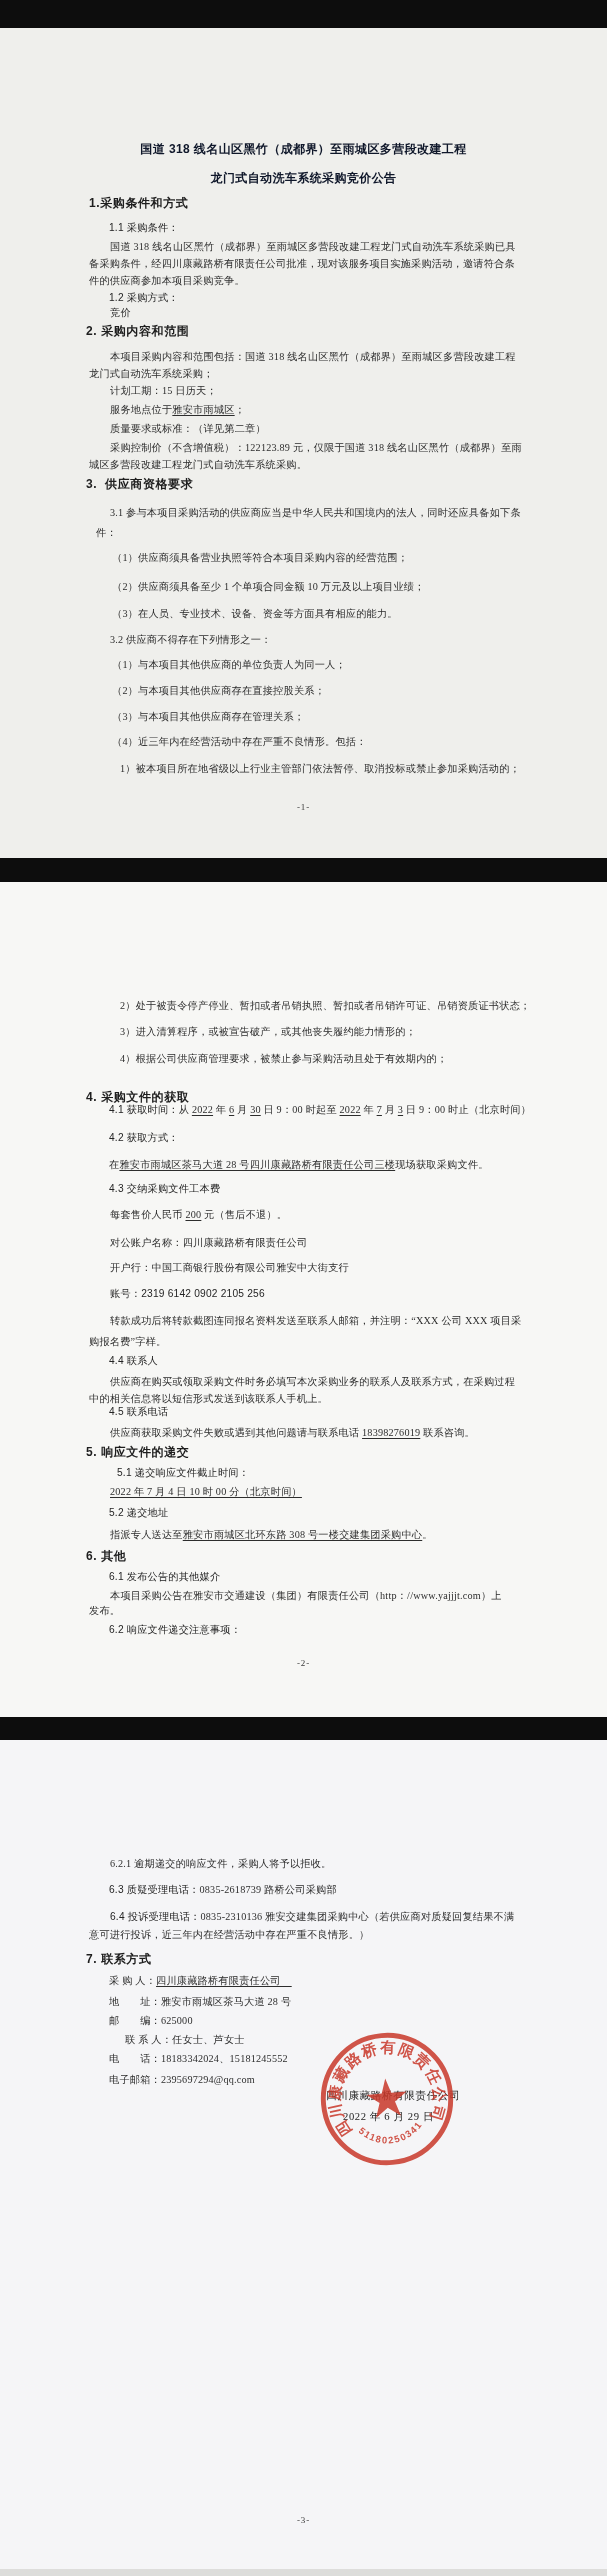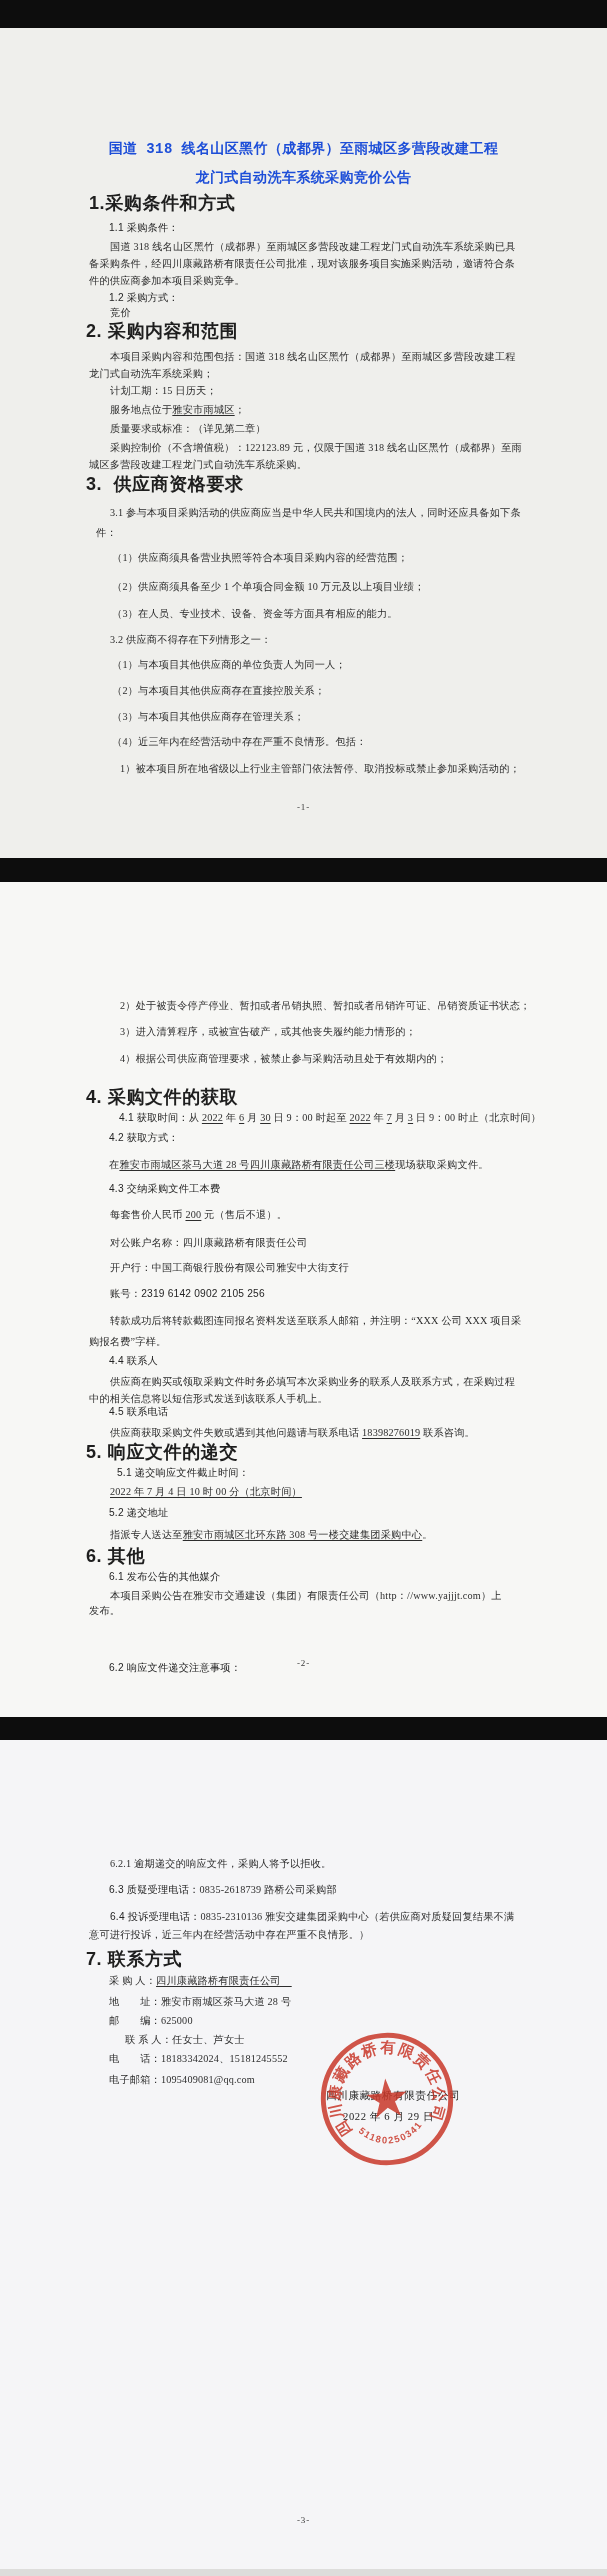--- a/index.html
+++ b/index.html
@@ -1,23 +1,23 @@
 <!DOCTYPE html>
 <html style="font-size:12px"><head>
 <meta charset="utf-8">
 <style>
   html,body{margin:0;padding:0;background:#e9e9e7;}
   .screen{position:relative;width:607px;height:2576px;background:#e6e6e4;overflow:hidden;
           font-family:"Liberation Serif","DejaVu Serif",serif;}
   .band{position:absolute;left:0;width:100%;background:#0d0d0d;}
   .page{position:absolute;left:0;width:100%;}
   .ln{position:absolute;white-space:pre;font-size:10.2px;color:#2d2d2d;letter-spacing:0.2px;line-height:12px;}
-  .t1{left:0;width:100%;text-align:center;font-family:Liberation Mono, monospace;
-      font-weight:700;font-size:14px;color:#1d4ed8;letter-spacing:0.4px;}
-  .h{font-family:"Liberation Sans","DejaVu Sans",sans-serif;font-weight:700;font-size:18px;
+  .t1{left:0;width:100%;text-align:center;font-family:Liberation Sans, sans-serif;
+      font-weight:700;font-size:12px;color:#0f172a;letter-spacing:0.4px;}
+  .h{font-family:"Liberation Sans","DejaVu Sans",sans-serif;font-weight:700;font-size:12px;
      color:#1e1e1e;letter-spacing:0.6px;}
   .f{left:0;width:100%;text-align:center;font-size:9px;letter-spacing:0.8px;color:#3a3a3a;}
   .sg{font-size:10.6px;letter-spacing:0.6px;color:#242424;}
   .hei{font-family:"Liberation Sans","DejaVu Sans",sans-serif;color:#242424;}
   .u{text-decoration:underline;text-underline-offset:2.3px;}
   .stamp{position:absolute;z-index:5;opacity:.85;transform:rotate(-5deg);}
   .edge-bottom{position:absolute;left:0;bottom:0;width:100%;height:6.8px;background:#dddddb;}
 </style>
 </head>
 <body>
@@ -59,21 +59,21 @@
       <div class="ln f" style="top: 773px;"><span>-1-</span></div>
     </div>
 
   <div class="band" style="top:858px;height:24px;"></div>
 
   <div class="page" id="p2" style="top: 882px; height: 835px; background: rgb(247, 247, 245);">
       <div class="ln" style="top: 118px; left: 120px;"><span>2）处于被责令停产停业、暂扣或者吊销执照、暂扣或者吊销许可证、吊销资质证书状态；</span></div>
       <div class="ln" style="top: 144px; left: 120px;"><span>3）进入清算程序，或被宣告破产，或其他丧失履约能力情形的；</span></div>
       <div class="ln" style="top: 171px; left: 120px;"><span>4）根据公司供应商管理要求，被禁止参与采购活动且处于有效期内的；</span></div>
       <div class="ln h" style="top: 209px; left: 86px;"><span>4. 采购文件的获取</span></div>
-      <div class="ln" style="top: 230px; left: 109px; margin-left: 10px;"><span class="hei">4.1 获取时间：</span><span>从 </span><span class="u">2022</span><span> 年 </span><span class="u">6</span><span> 月 </span><span class="u">30</span><span> 日 9：00 时起至 </span><span class="u">2022</span><span> 年 </span><span class="u">7</span><span> 月 </span><span class="u">3</span><span> 日 9：00 时止（北京时间）</span></div>
+      <div class="ln" style="top: 222px; left: 109px;"><span class="hei">4.1 获取时间：</span><span>从 </span><span class="u">2022</span><span> 年 </span><span class="u">6</span><span> 月 </span><span class="u">30</span><span> 日 9：00 时起至 </span><span class="u">2022</span><span> 年 </span><span class="u">7</span><span> 月 </span><span class="u">3</span><span> 日 9：00 时止（北京时间）</span></div>
       <div class="ln" style="top: 250px; left: 109px;"><span class="hei">4.2 获取方式：</span></div>
       <div class="ln" style="top: 277px; left: 109px;"><span>在</span><span class="u">雅安市雨城区茶马大道 28 号四川康藏路桥有限责任公司三楼</span><span>现场获取采购文件。</span></div>
       <div class="ln" style="top: 301px; left: 109px;"><span class="hei">4.3 交纳采购文件工本费</span></div>
       <div class="ln" style="top: 327px; left: 110px;"><span>每套售价人民币 </span><span class="u">200</span><span> 元（售后不退）。</span></div>
       <div class="ln" style="top: 355px; left: 110px;"><span>对公账户名称：四川康藏路桥有限责任公司</span></div>
       <div class="ln" style="top: 380px; left: 110px;"><span>开户行：中国工商银行股份有限公司雅安中大街支行</span></div>
       <div class="ln" style="top: 406px; left: 110px;"><span>账号：</span><span class="hei">2319 6142 0902 2105 256</span></div>
       <div class="ln" style="top: 433px; left: 110px;"><span>转款成功后将转款截图连同报名资料发送至联系人邮箱，并注明：“XXX 公司 XXX 项目采</span></div>
       <div class="ln" style="top: 454px; left: 89px;"><span>购报名费”字样。</span></div>
       <div class="ln" style="top: 473px; left: 109px;"><span class="hei">4.4 联系人</span></div>
@@ -83,21 +83,21 @@
       <div class="ln" style="top: 545px; left: 110px;"><span>供应商获取采购文件失败或遇到其他问题请与联系电话 </span><span class="u">18398276019</span><span> 联系咨询。</span></div>
       <div class="ln h" style="top: 564px; left: 86px;"><span>5. 响应文件的递交</span></div>
       <div class="ln" style="top: 585px; left: 117px;"><span class="hei">5.1 递交响应文件截止时间：</span></div>
       <div class="ln" style="top: 604px; left: 110px;"><span class="u">2022 年 7 月 4 日 10 时 00 分（北京时间）</span></div>
       <div class="ln" style="top: 625px; left: 109px;"><span class="hei">5.2 递交地址</span></div>
       <div class="ln" style="top: 647px; left: 110px;"><span>指派专人送达至</span><span class="u">雅安市雨城区北环东路 308 号一楼交建集团采购中心</span><span>。</span></div>
       <div class="ln h" style="top: 668px; left: 86px;"><span>6. 其他</span></div>
       <div class="ln" style="top: 689px; left: 109px;"><span class="hei">6.1 发布公告的其他媒介</span></div>
       <div class="ln" style="top: 708px; left: 110px;"><span>本项目采购公告在雅安市交通建设（集团）有限责任公司（http：//www.yajjjt.com）上</span></div>
       <div class="ln" style="top: 723px; left: 89px;"><span>发布。</span></div>
-      <div class="ln" style="top: 780px; left: 109px;"><span class="hei">6.2 响应文件递交注意事项：</span></div>
+      <div class="ln" style="top: 742px; left: 109px;"><span class="hei">6.2 响应文件递交注意事项：</span></div>
       <div class="ln f" style="top: 775px;"><span>-2-</span></div>
     </div>
 
   <div class="band" style="top:1717px;height:23.5px;"></div>
 
   <div class="page" id="p3" style="top: 1740px; height: 836px; background: rgb(245, 245, 247);">
     <div class="stamp" style="left:315px;top:287px;width:144px;height:144px;">
       <svg width="144" height="144" viewBox="0 0 190 190">
         <defs>
           <path id="arcTop" d="M 47 135 A 62 62 0 1 1 143 135" fill="none"></path>
@@ -116,21 +116,21 @@
   <div class="ln" style="top: 118px; left: 110px;"><span>6.2.1 逾期递交的响应文件，采购人将予以拒收。</span></div>
       <div class="ln" style="top: 144px; left: 109px;"><span class="hei">6.3 质疑受理电话：</span><span>0835-2618739 路桥公司采购部</span></div>
       <div class="ln" style="top: 171px; left: 110px;"><span class="hei">6.4 投诉受理电话：</span><span>0835-2310136 雅安交建集团采购中心（若供应商对质疑回复结果不满</span></div>
       <div class="ln" style="top: 189px; left: 89px;"><span>意可进行投诉，近三年内在经营活动中存在严重不良情形。）</span></div>
       <div class="ln h" style="top: 213px; left: 86px;"><span>7. 联系方式</span></div>
       <div class="ln" style="top: 235px; left: 109px;"><span>采 购 人：</span><span class="u">四川康藏路桥有限责任公司    </span></div>
       <div class="ln" style="top: 256px; left: 109px;"><span>地　　址：雅安市雨城区茶马大道 28 号</span></div>
       <div class="ln" style="top: 275px; left: 109px;"><span>邮　　编：625000</span></div>
       <div class="ln" style="top: 294px; left: 125px;"><span>联 系 人：任女士、芦女士</span></div>
       <div class="ln" style="top: 313px; left: 109px;"><span>电　　话：18183342024、15181245552</span></div>
-      <div class="ln" style="top: 334px; left: 109px;"><span>电子邮箱：1095409081@qq.com</span></div>
+      <div class="ln" style="top: 334px; left: 109px;"><span>电子邮箱：2395697294@qq.com</span></div>
       <div class="ln sg" style="top: 350px; left: 326px;"><span>四川康藏路桥有限责任公司</span></div>
       <div class="ln sg" style="top: 371px; left: 343px;"><span>2022 年 6 月 29 日</span></div>
       <div class="ln f" style="top: 774px;"><span>-3-</span></div>
     </div>
 
   <div class="edge-bottom"></div>
 </div>
 
 
 </body></html>

